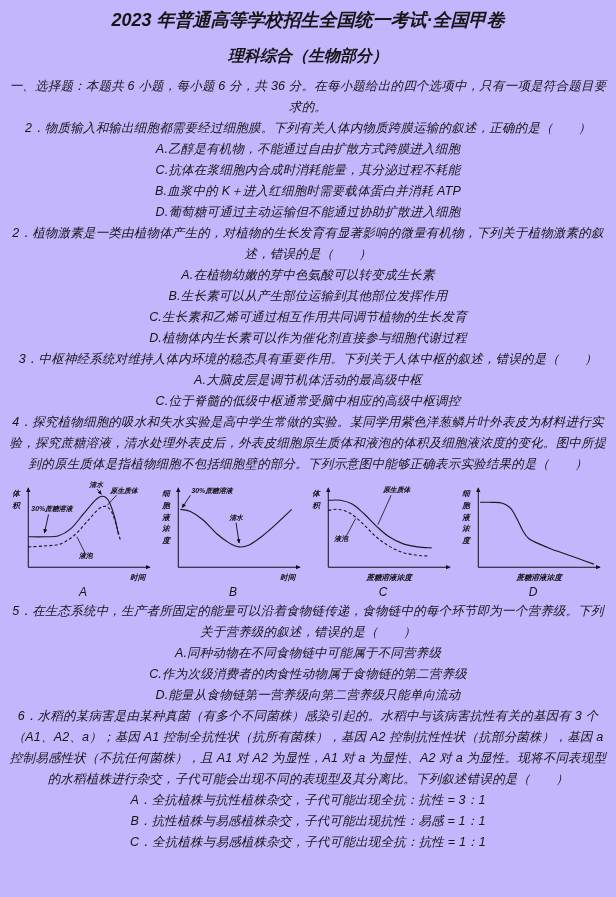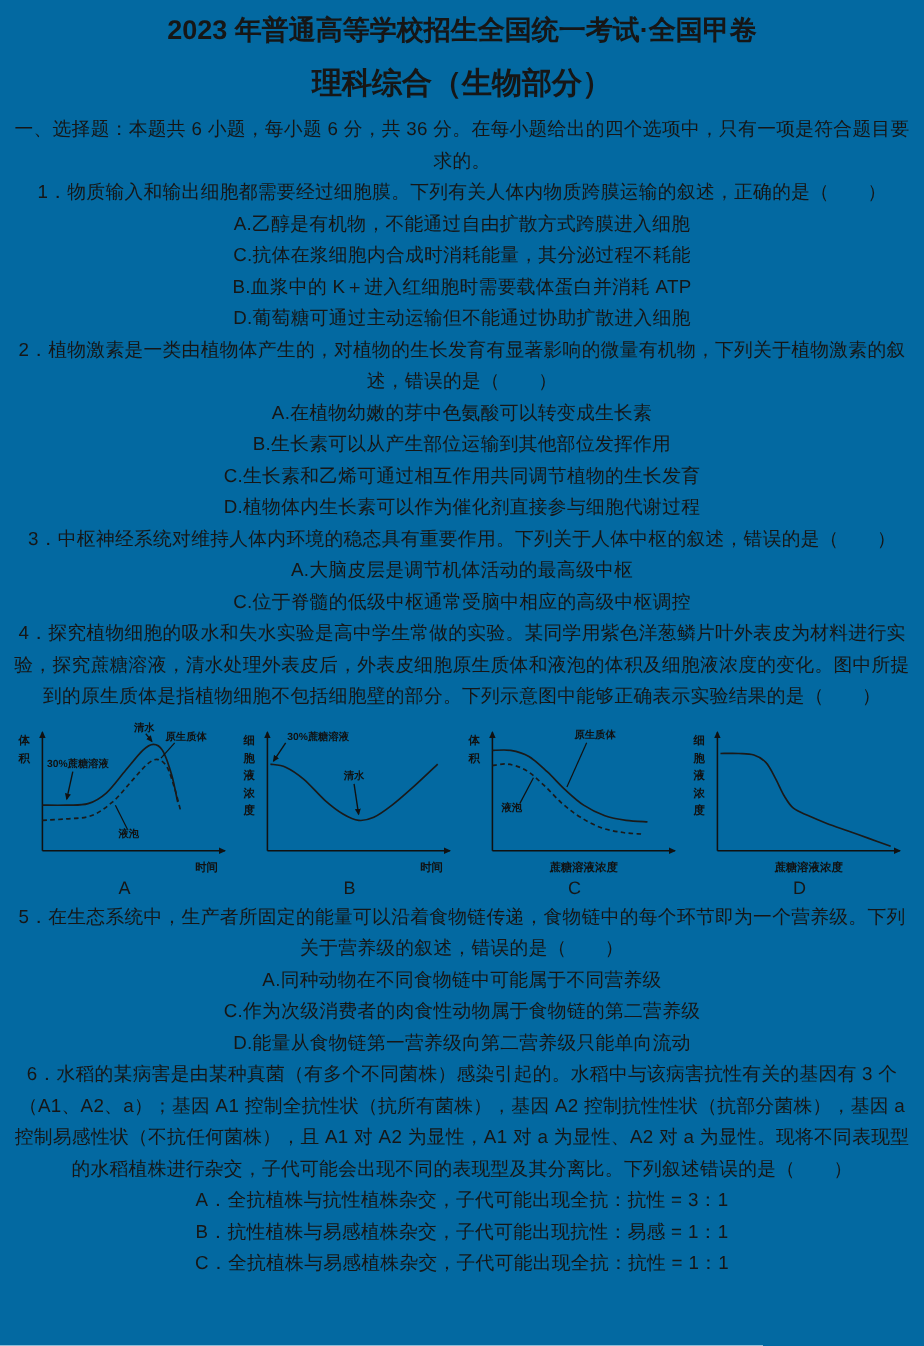--- a/index.html
+++ b/index.html
@@ -1,24 +1,25 @@
 <!DOCTYPE html>
 <html><head>
 <meta charset="utf-8">
 <style>
   html,body{margin:0;padding:0;background:#ffffff;}
   .doc{
     width:616px;height:897px;box-sizing:border-box;
     padding:4px 8px 0 8px;
-    background:#0369a1;color:#161616;
+    background:#c4b5fd;color:#161616;
     font-family:"Liberation Sans","DejaVu Sans",sans-serif;
     overflow:hidden;
+    font-style:italic;
   }
   h1.title{font-size:18px;font-weight:bold;text-align:center;margin:4px 0 0 0;line-height:24px;}
-  h2.subtitle{font-size:20px;font-weight:bold;text-align:center;margin:13px 0 9px 0;line-height:22px;}
+  h2.subtitle{font-size:16px;font-weight:bold;text-align:center;margin:13px 0 9px 0;line-height:22px;}
   p.line{margin:0;font-size:12.5px;line-height:21px;letter-spacing:0.2px;text-align:center;}
   section.q{margin:0;}
   .figure-row{
     display:flex;justify-content:space-between;align-items:flex-start;
     margin:3px 0 2px 0;
   }
   .panel{flex:1 1 0;min-width:0;}
   .panel svg{display:block;width:100%;height:auto;}
   .panel-letter{text-align:center;font-size:12px;line-height:14px;color:#161616;margin-top:0;}
 </style>
@@ -26,21 +27,21 @@
 <body>
 
 <main class="doc">
 
   <h1 class="title">2023 年普通高等学校招生全国统一考试·全国甲卷</h1>
   <h2 class="subtitle">理科综合（生物部分）</h2>
 
   <p class="line">一、选择题：本题共 6 小题，每小题 6 分，共 36 分。在每小题给出的四个选项中，只有一项是符合题目要求的。</p>
 
   <section class="q">
-    <p class="line">1．物质输入和输出细胞都需要经过细胞膜。下列有关人体内物质跨膜运输的叙述，正确的是（　　）</p>
+    <p class="line">2．物质输入和输出细胞都需要经过细胞膜。下列有关人体内物质跨膜运输的叙述，正确的是（　　）</p>
     <p class="line">A.乙醇是有机物，不能通过自由扩散方式跨膜进入细胞</p>
     <p class="line">C.抗体在浆细胞内合成时消耗能量，其分泌过程不耗能</p>
     <p class="line">B.血浆中的 K＋进入红细胞时需要载体蛋白并消耗 ATP</p>
     <p class="line">D.葡萄糖可通过主动运输但不能通过协助扩散进入细胞</p>
   </section>
 
   <section class="q">
     <p class="line">2．植物激素是一类由植物体产生的，对植物的生长发育有显著影响的微量有机物，下列关于植物激素的叙述，错误的是（　　）</p>
     <p class="line">A.在植物幼嫩的芽中色氨酸可以转变成生长素</p>
     <p class="line">B.生长素可以从产生部位运输到其他部位发挥作用</p>

